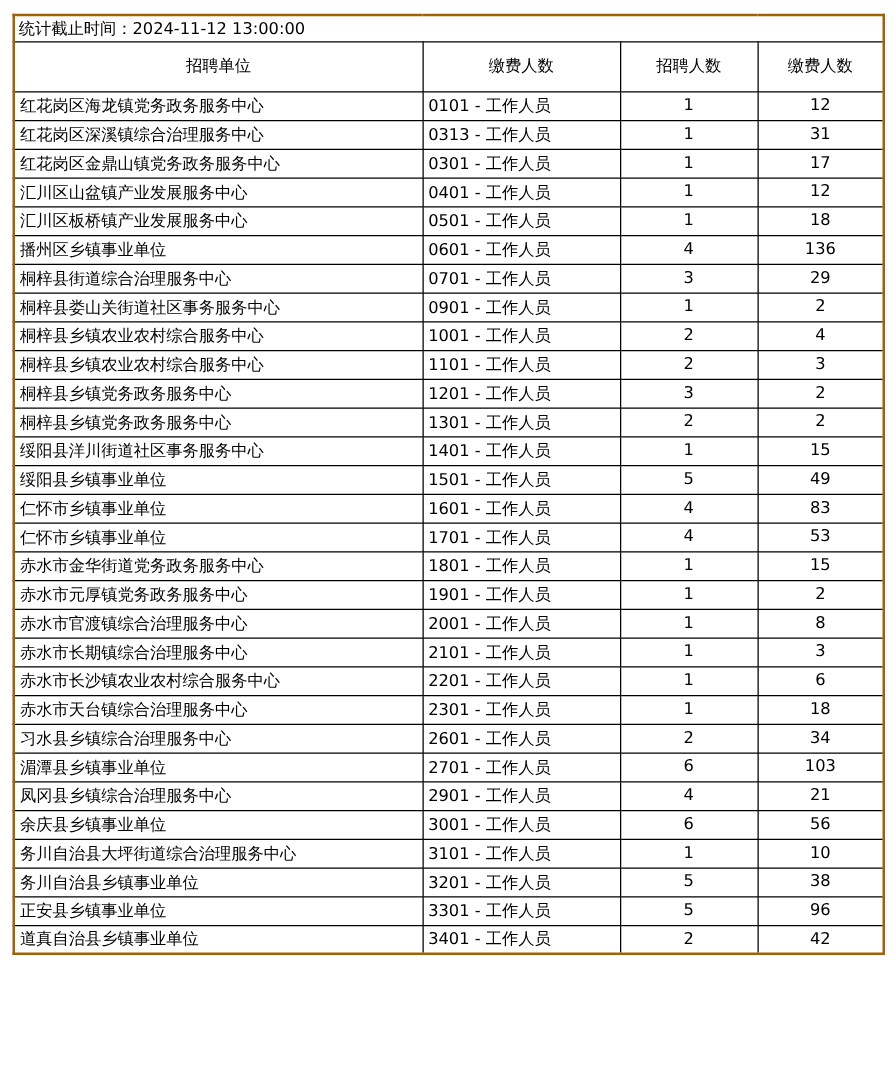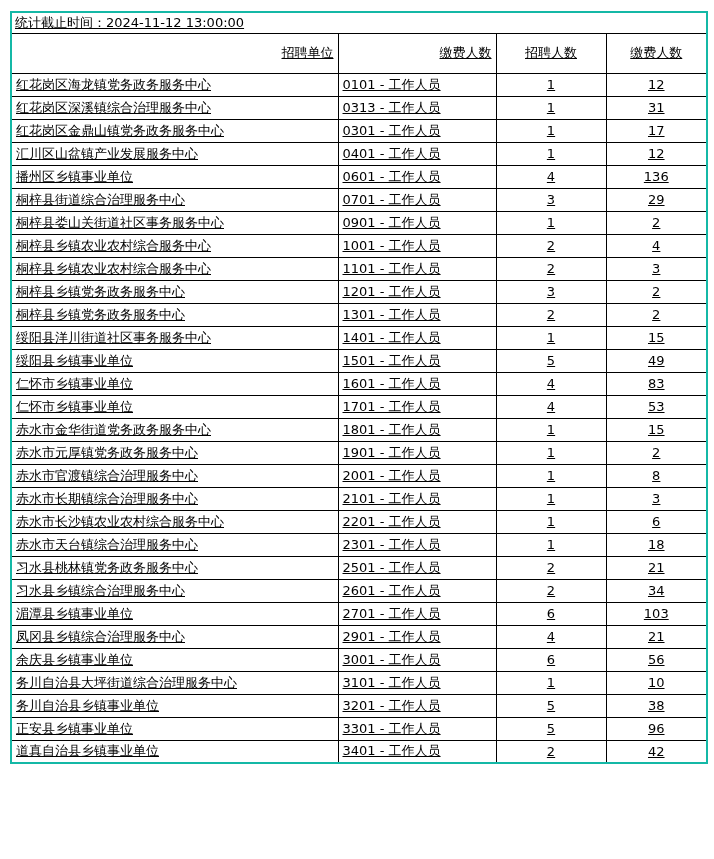--- a/index.html
+++ b/index.html
@@ -14,43 +14,42 @@
     height: 859px;
     background: #ffffff;
     overflow: hidden;
   }
   table.stats {
     position: absolute;
     left: 10px;
     top: 11px;
     width: 696px;
     border-collapse: collapse;
-    border: 2px solid #14b8a6;
+    border: 2px solid #a16207;
     table-layout: fixed;
     color: #000000;
     font-size: 13px;
-    text-decoration: underline;
   }
   table.stats td, table.stats th {
     border: 1px solid #000000;
     font-weight: normal;
     overflow: hidden;
     white-space: nowrap;
     vertical-align: middle;
   }
   tr.banner-row td {
     height: 21px;
     padding: 0 3px;
     text-align: left;
   }
   tr.header-row td {
     height: 40px;
     padding: 0 4px;
   }
-  tr.header-row td.left { text-align: right; margin-left: 31px; }
+  tr.header-row td.left { text-align: center; margin-left: 31px; }
   tr.header-row td.center { text-align: center; }
   tbody tr.data-row { height: 23px; }
   tbody tr.data-row td.unit,
   tbody tr.data-row td.position {
     text-align: left;
     padding: 0 4px;
   }
   tbody tr.data-row td.num {
     text-align: center;
     padding: 0 2px;
@@ -97,20 +96,26 @@
           <td class="num">1</td>
           <td class="num">17</td>
         </tr>
         <tr class="data-row">
           <td class="unit">汇川区山盆镇产业发展服务中心</td>
           <td class="position">0401 - 工作人员</td>
           <td class="num">1</td>
           <td class="num">12</td>
         </tr>
         <tr class="data-row">
+          <td class="unit">汇川区板桥镇产业发展服务中心</td>
+          <td class="position">0501 - 工作人员</td>
+          <td class="num">1</td>
+          <td class="num">18</td>
+        </tr>
+        <tr class="data-row">
           <td class="unit">播州区乡镇事业单位</td>
           <td class="position">0601 - 工作人员</td>
           <td class="num">4</td>
           <td class="num">136</td>
         </tr>
         <tr class="data-row">
           <td class="unit">桐梓县街道综合治理服务中心</td>
           <td class="position">0701 - 工作人员</td>
           <td class="num">3</td>
           <td class="num">29</td>
@@ -197,26 +202,20 @@
           <td class="unit">赤水市长沙镇农业农村综合服务中心</td>
           <td class="position">2201 - 工作人员</td>
           <td class="num">1</td>
           <td class="num">6</td>
         </tr>
         <tr class="data-row">
           <td class="unit">赤水市天台镇综合治理服务中心</td>
           <td class="position">2301 - 工作人员</td>
           <td class="num">1</td>
           <td class="num">18</td>
-        </tr>
-        <tr class="data-row">
-          <td class="unit">习水县桃林镇党务政务服务中心</td>
-          <td class="position">2501 - 工作人员</td>
-          <td class="num">2</td>
-          <td class="num">21</td>
         </tr>
         <tr class="data-row">
           <td class="unit">习水县乡镇综合治理服务中心</td>
           <td class="position">2601 - 工作人员</td>
           <td class="num">2</td>
           <td class="num">34</td>
         </tr>
         <tr class="data-row">
           <td class="unit">湄潭县乡镇事业单位</td>
           <td class="position">2701 - 工作人员</td>

